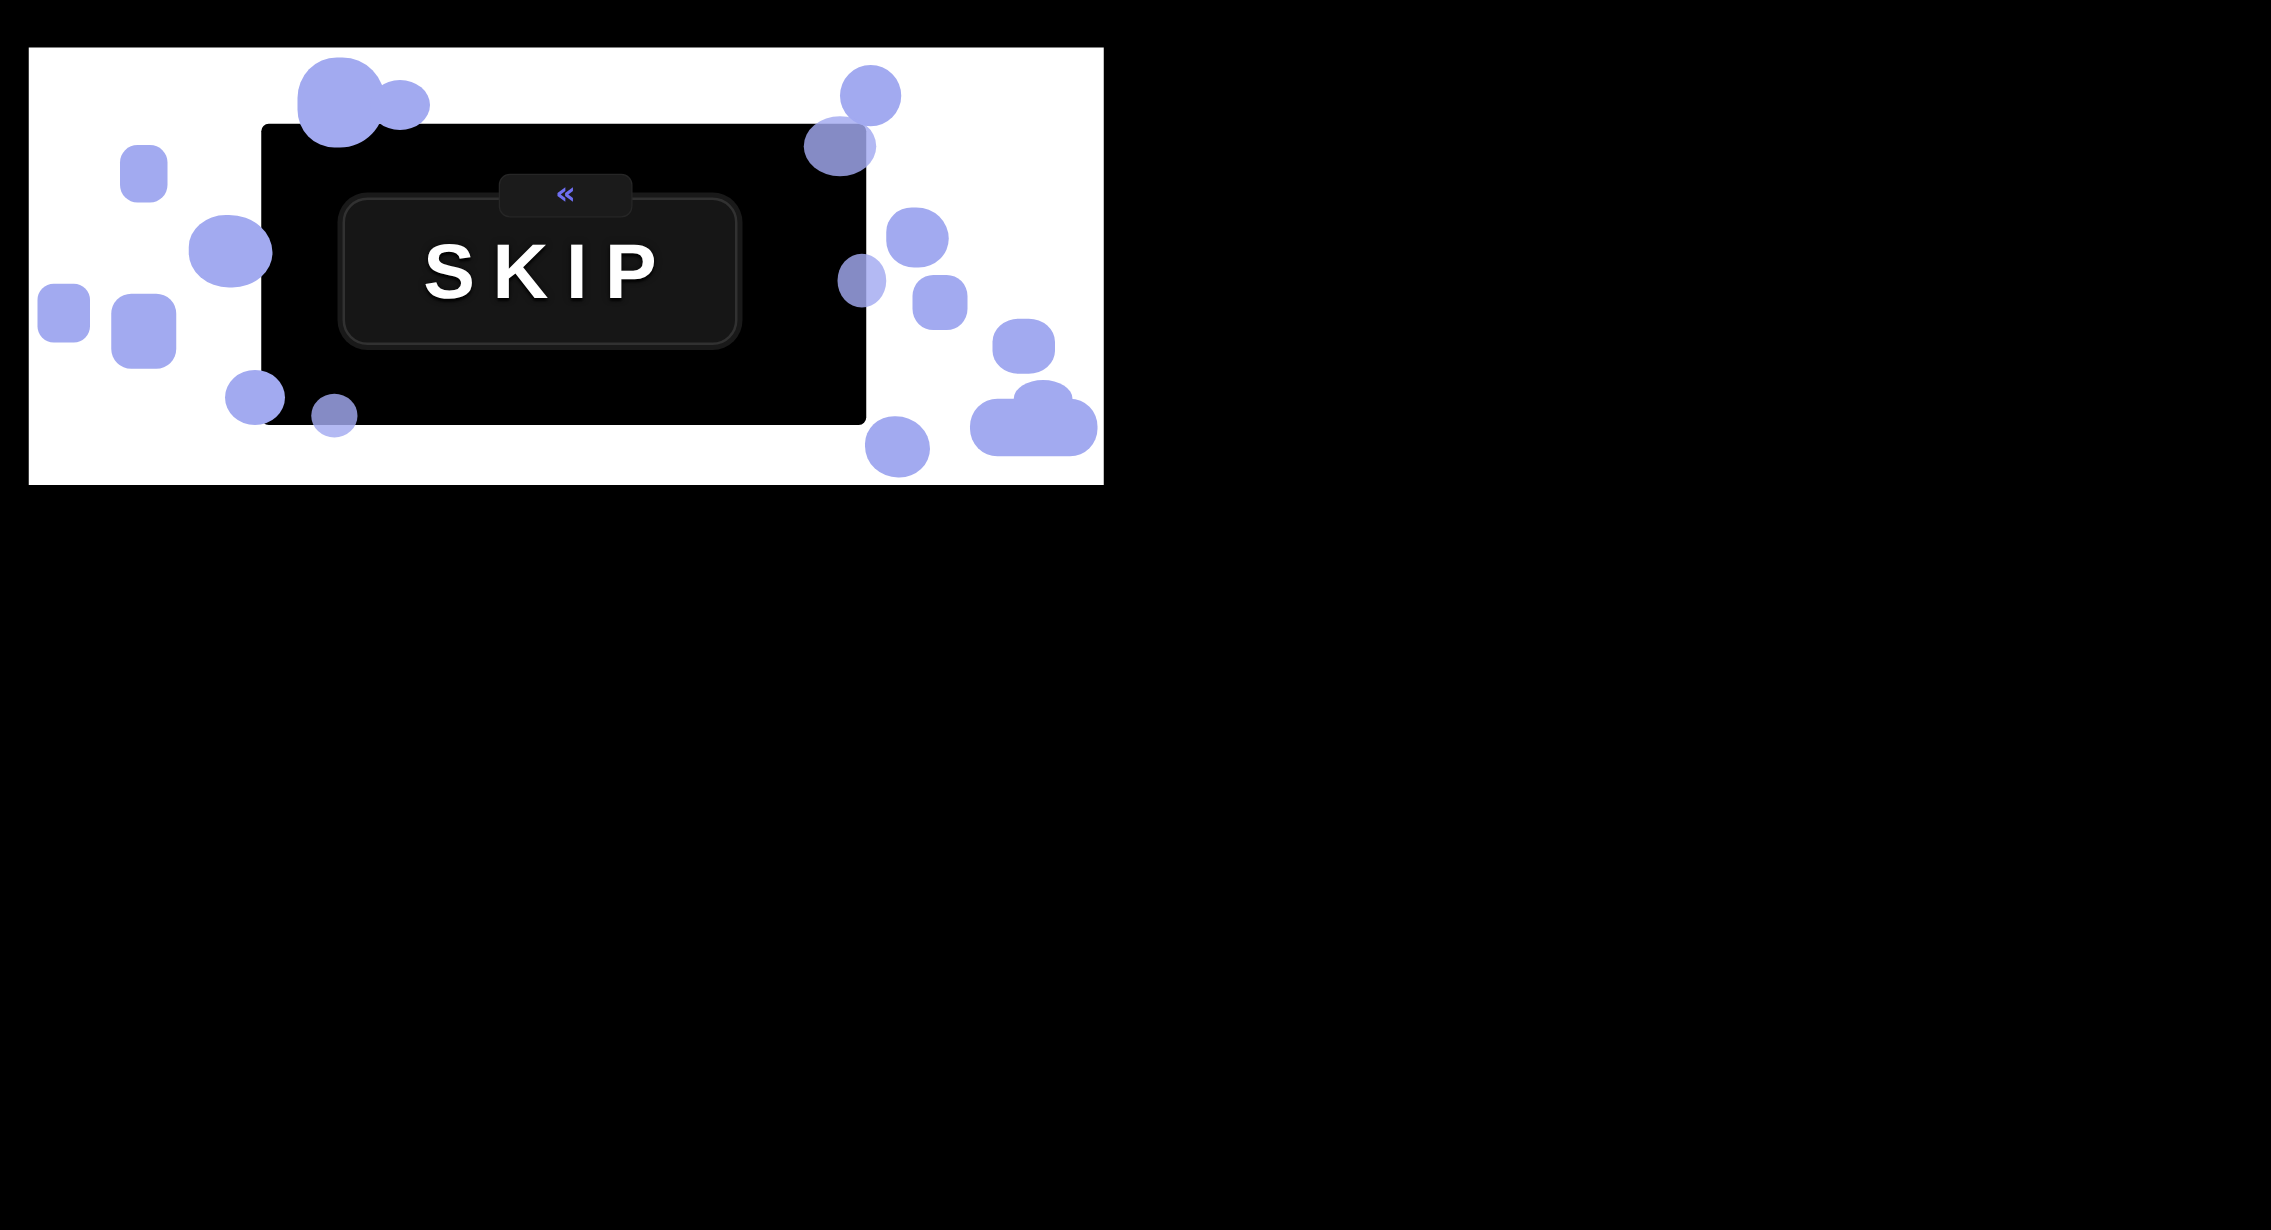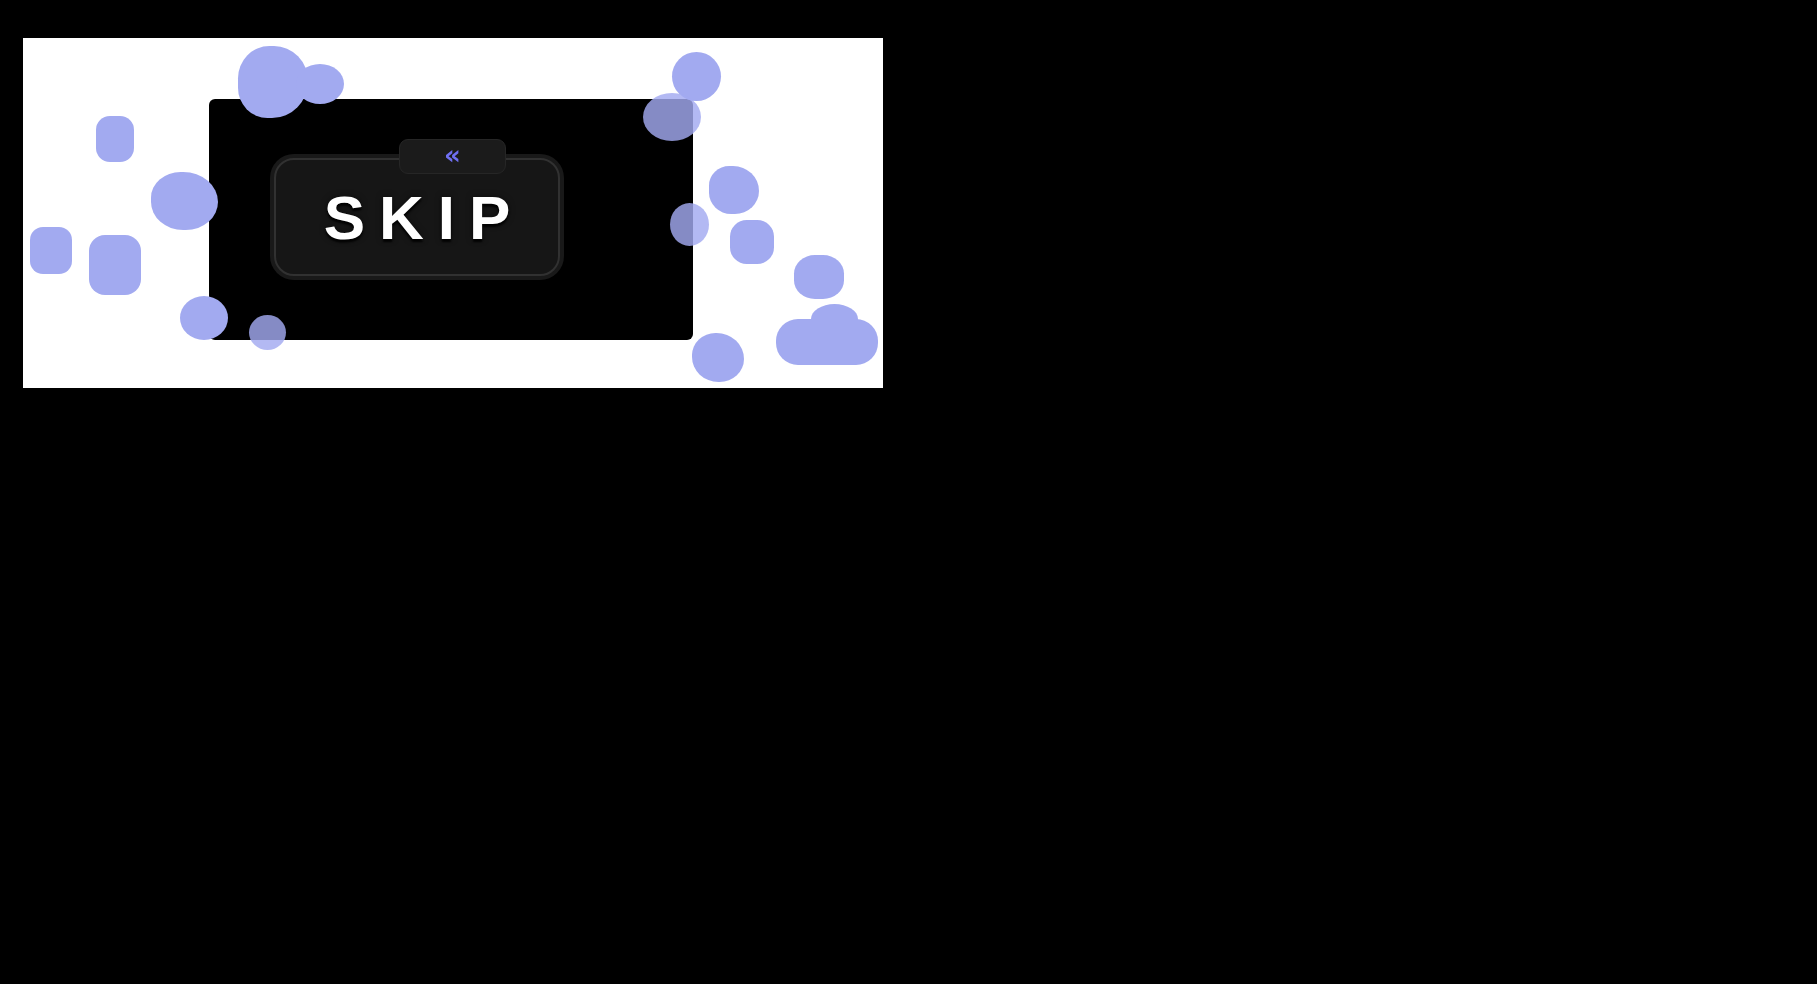--- a/index.html
+++ b/index.html
@@ -46,21 +46,21 @@
   .collapse-tab .chevron{
     color:var(--chevron);
     font-size:26px;
     font-weight:bold;
     line-height:1;
     transform:translateY(-2px);
   }
   .skip-button{
     position:absolute;
     left:251px;top:120px;
-    width:286px;height:118px;
+    width:316px;height:118px;
     background:var(--button-background);
     border:2px solid var(--button-border);
     border-radius:20px;
     box-shadow:0 0 0 4px rgba(28,28,28,0.9), 0 8px 14px rgba(0,0,0,0.7);
     display:flex;align-items:center;justify-content:center;
     z-index:3;
     cursor:pointer;
   }
   .skip-button .label{
     color:var(--button-text);

